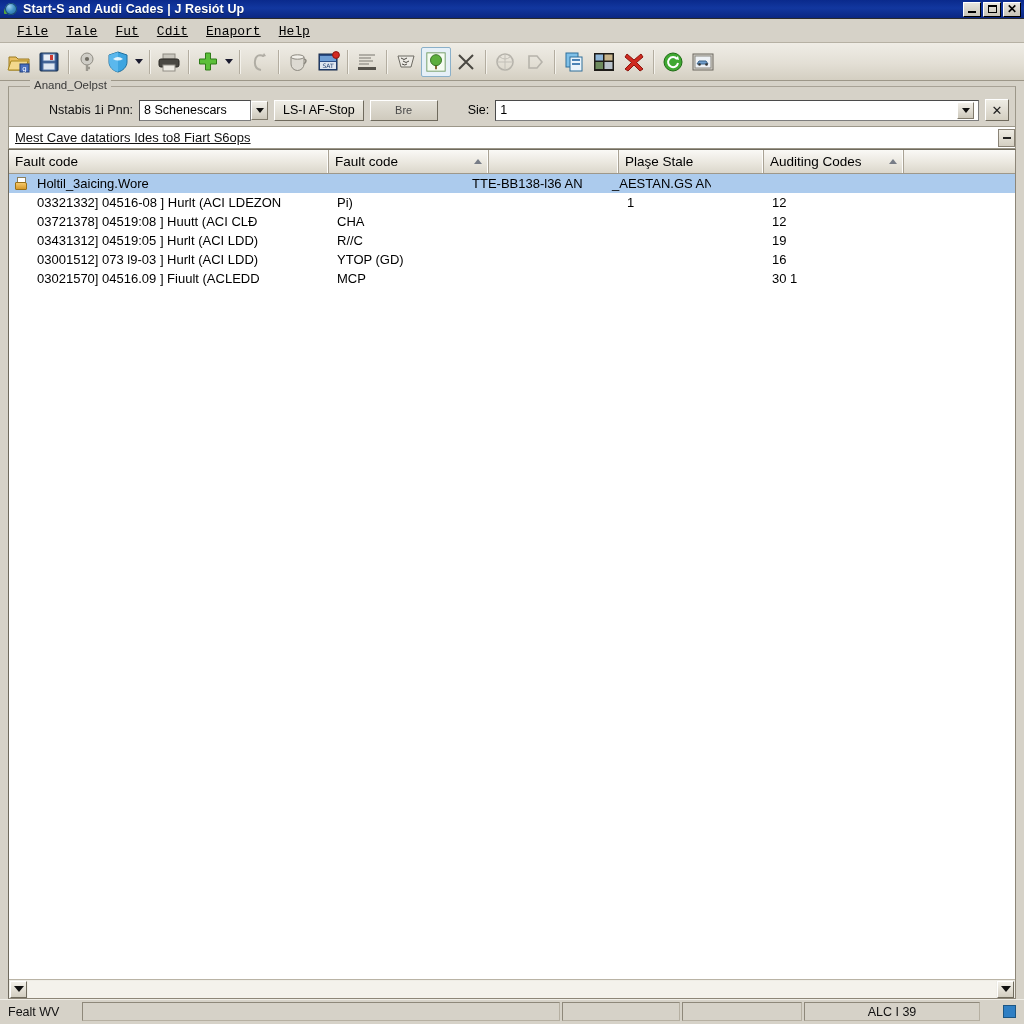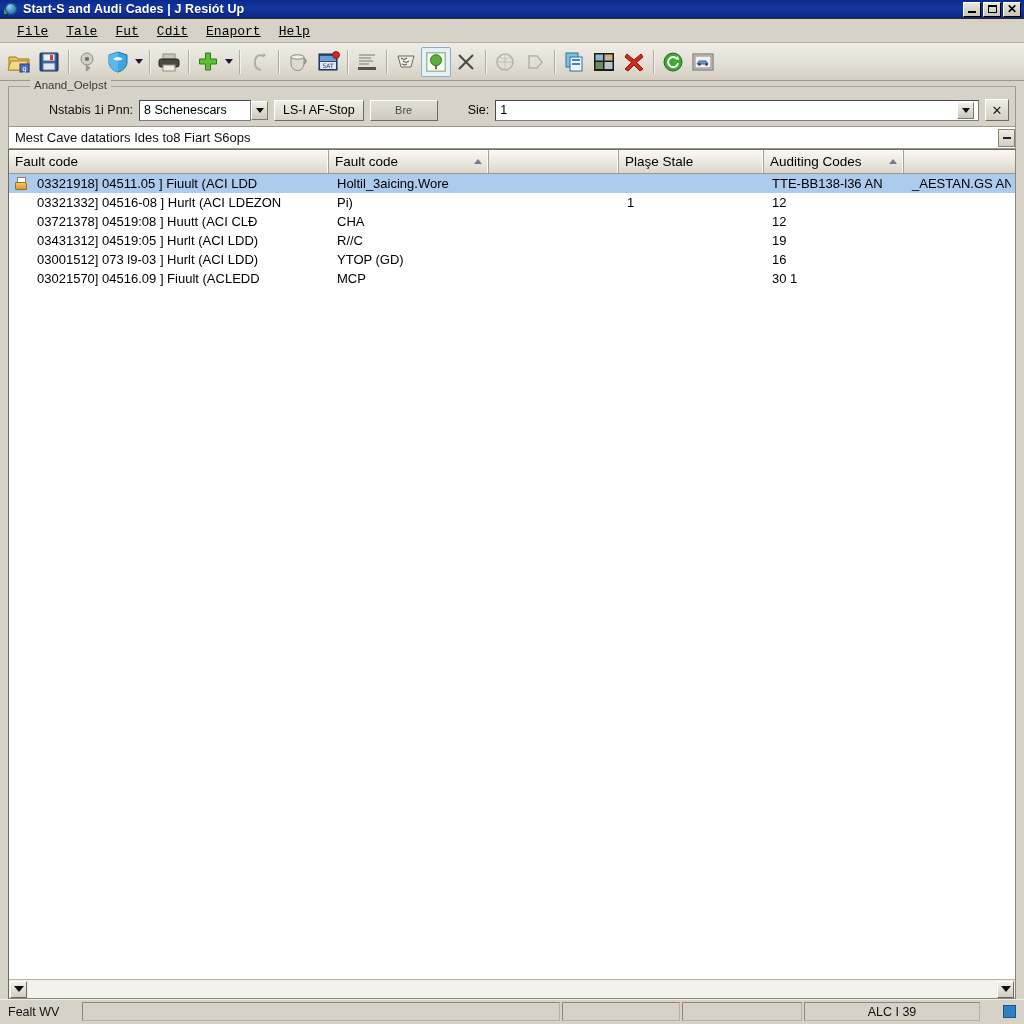--- a/index.html
+++ b/index.html
@@ -177,21 +177,21 @@
     font-size:13px;color:#222;
   }
   .hintrow {
     display:flex; align-items:center;
     background:#ffffff;
     border:1px solid #9c9789;
     border-top: none;
     height: 22px;
     margin: 0;
     padding-left: 6px;
-    font-size: 13px; color:#111;
+    font-size: 13px; color:#111;text-decoration:underline;
   }
   .hintrow .minibtn {
     margin-left:auto; width:17px; height:18px;
     background:linear-gradient(180deg,#eeece4,#d4cfc2);
     border:1px solid #8a8376;
     display:flex;align-items:center;justify-content:center;
   }
   .hintrow .minibtn b { display:block;width:8px;height:2px;background:#222;}
 
   
@@ -560,21 +560,20 @@
       </div>
     </div>
 
     <div class="lv-body">
 
       <div class="lv-row selected">
         <span class="rowicon">
             <span class="pg"></span>
             <span class="fd"></span>
           </span>
-        <span class="lv-cell" style="width:300px">03321918] 04511.05 ] Fiuult (ACI LDD</span>
         <span class="lv-cell" style="width:160px">Holtil_3aicing.Wore</span>
         <span class="lv-cell" style="width:130px"></span>
         <span class="lv-cell" style="width:145px"></span>
         <span class="lv-cell" style="width:140px">TTE-BB138-l36 AN</span>
         <span class="lv-cell" style="width:105px">_AESTAN.GS AN</span>
       </div>
 
       <div class="lv-row">
         <span class="rowicon"></span>
         <span class="lv-cell" style="width:300px">03321332] 04516-08 ] Hurlt (ACI LDEZON</span>

